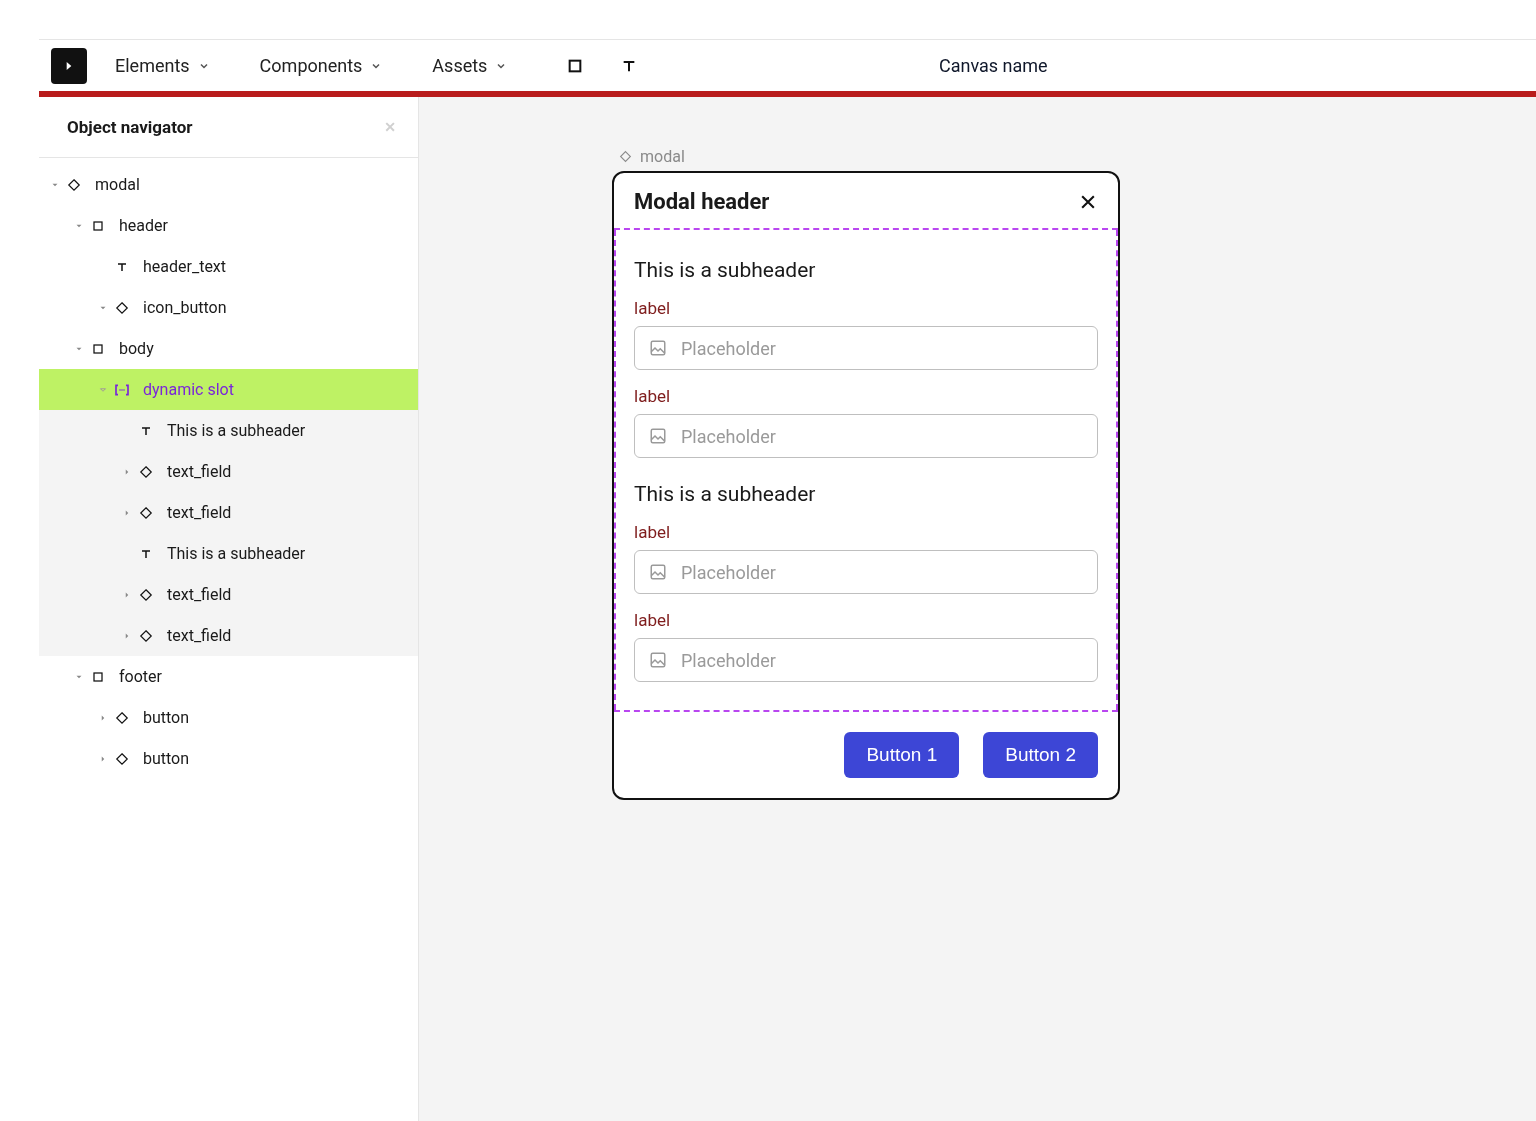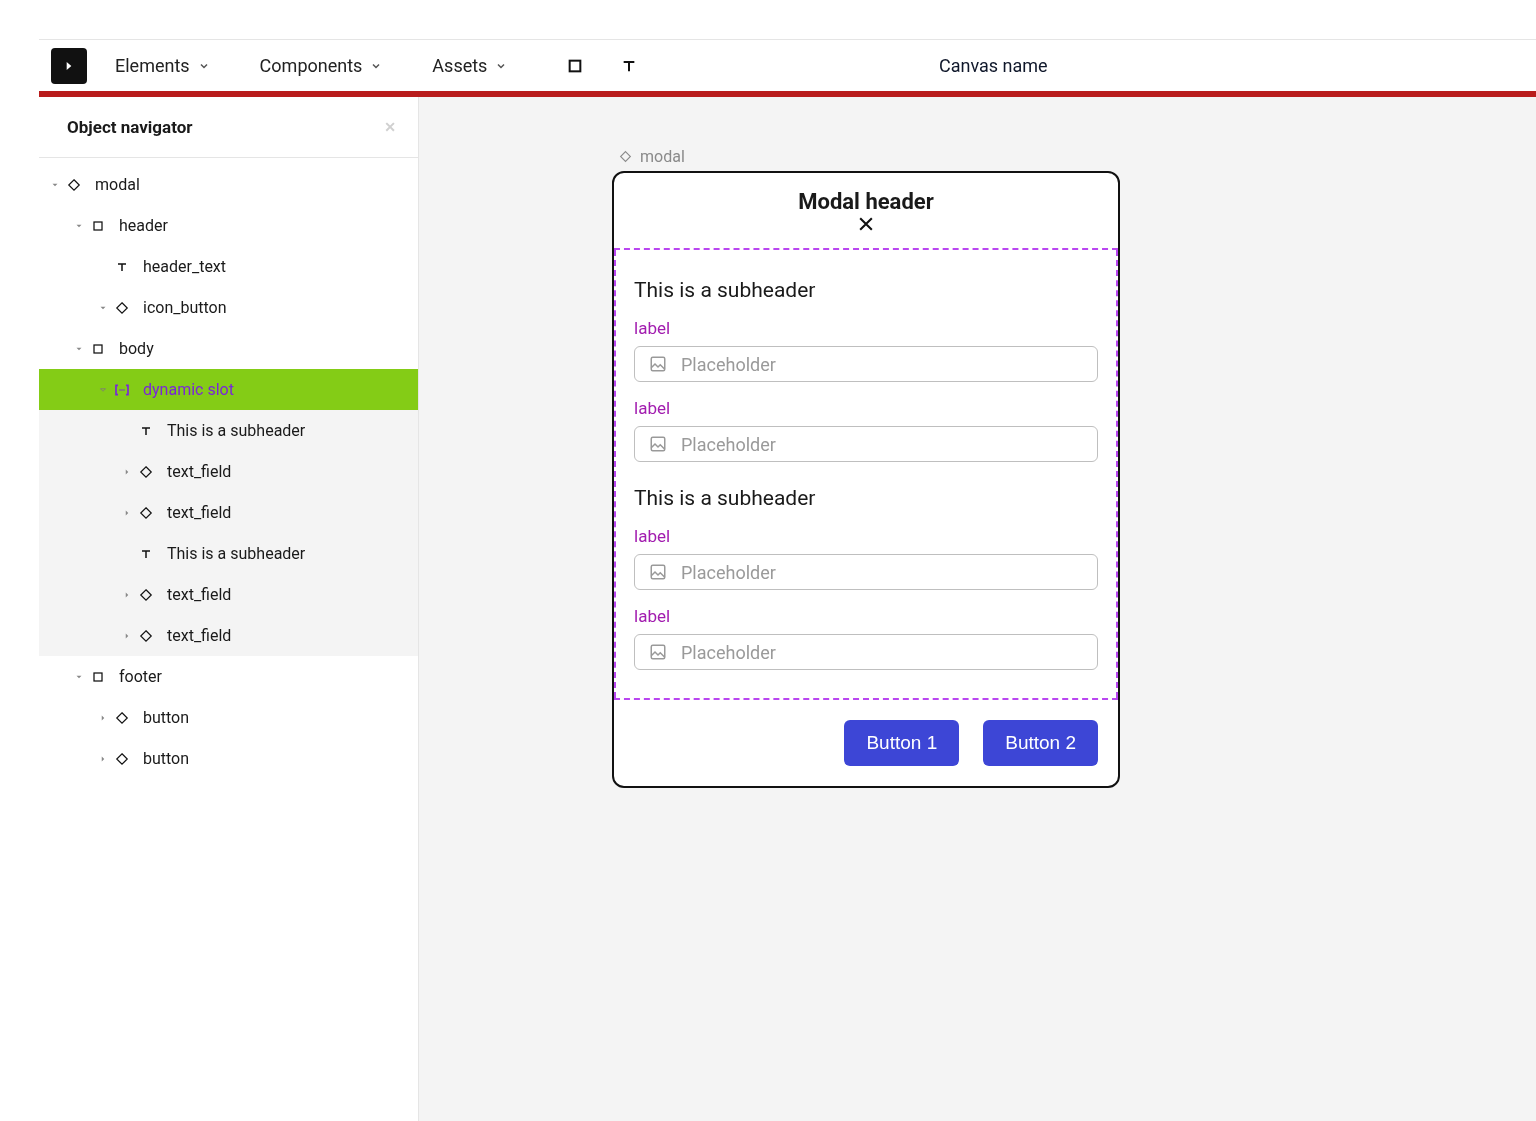--- a/index.html
+++ b/index.html
@@ -75,21 +75,21 @@
     width: 16px; display:flex; align-items:center; justify-content:center;
     color: #888;
     flex-shrink:0;
   }
   .row .icon {
     width: 22px; display:flex; align-items:center; justify-content:center;
     margin-right: 10px;
     flex-shrink:0;
   }
   .row-selected {
-    background: #84cc16;
+    background: #bef264;
     color: #7a26d9;
   }
   .row-selected .icon svg, .row-selected .arrow svg { stroke: #7a26d9; fill: none; }
   .row-childbg { background: #f4f4f4; }
   .canvas {
     position: absolute;
     top: 97px; left: 419px; right: 0; bottom: 0;
     background: #f4f4f4;
   }
   .modal-tag {
@@ -104,46 +104,45 @@
     top: 74px; left: 193px;
     width: 508px;
     background: #fff;
     border: 2px solid #111;
     border-radius: 12px;
     overflow: hidden;
   }
   .modal-header {
     display:flex; align-items:center; justify-content:space-between;
     padding: 16px 20px 14px 20px;
-    flex-direction: column;
   }
   .modal-header h2 { font-size: 22px; font-weight:700; }
   .close-btn { width:20px; height:20px; cursor:pointer; display:flex; }
   .slot-body {
     border-top: 2px dashed #b946f0;
     border-bottom: 2px dashed #b946f0;
     position: relative;
     padding: 16px 0 24px 0;
   }
   .slot-body::before, .slot-body::after {
     content:""; position:absolute; top:0; bottom:0; width:0;
     border-left: 2px dashed #b946f0;
   }
   .slot-body::before { left: 0; }
   .slot-body::after { right: 0; }
   .subheader {
     font-size: 21px; color:#1a1a1a;
     padding: 12px 20px 4px 20px;
   }
   .field { padding: 12px 20px 4px 20px; }
-  .field .lbl { color:#a21caf; font-size:17px; margin-bottom:8px; display:block;}
+  .field .lbl { color:#7f1d1d; font-size:17px; margin-bottom:8px; display:block;}
   .input {
     display:flex; align-items:center;
     border:1px solid #bfbfbf; border-radius:6px;
-    height:36px; padding:0 14px;
+    height:44px; padding:0 14px;
     color:#9a9a9a; font-size:18px;
   }
   .input .img-icon { margin-right: 14px; display:flex; }
   .modal-footer {
     display:flex; justify-content:flex-end; gap:24px;
     padding: 20px;
   }
   .btn {
     background:#3d46d6; color:#fff;
     font-size:19px; font-weight:500;

